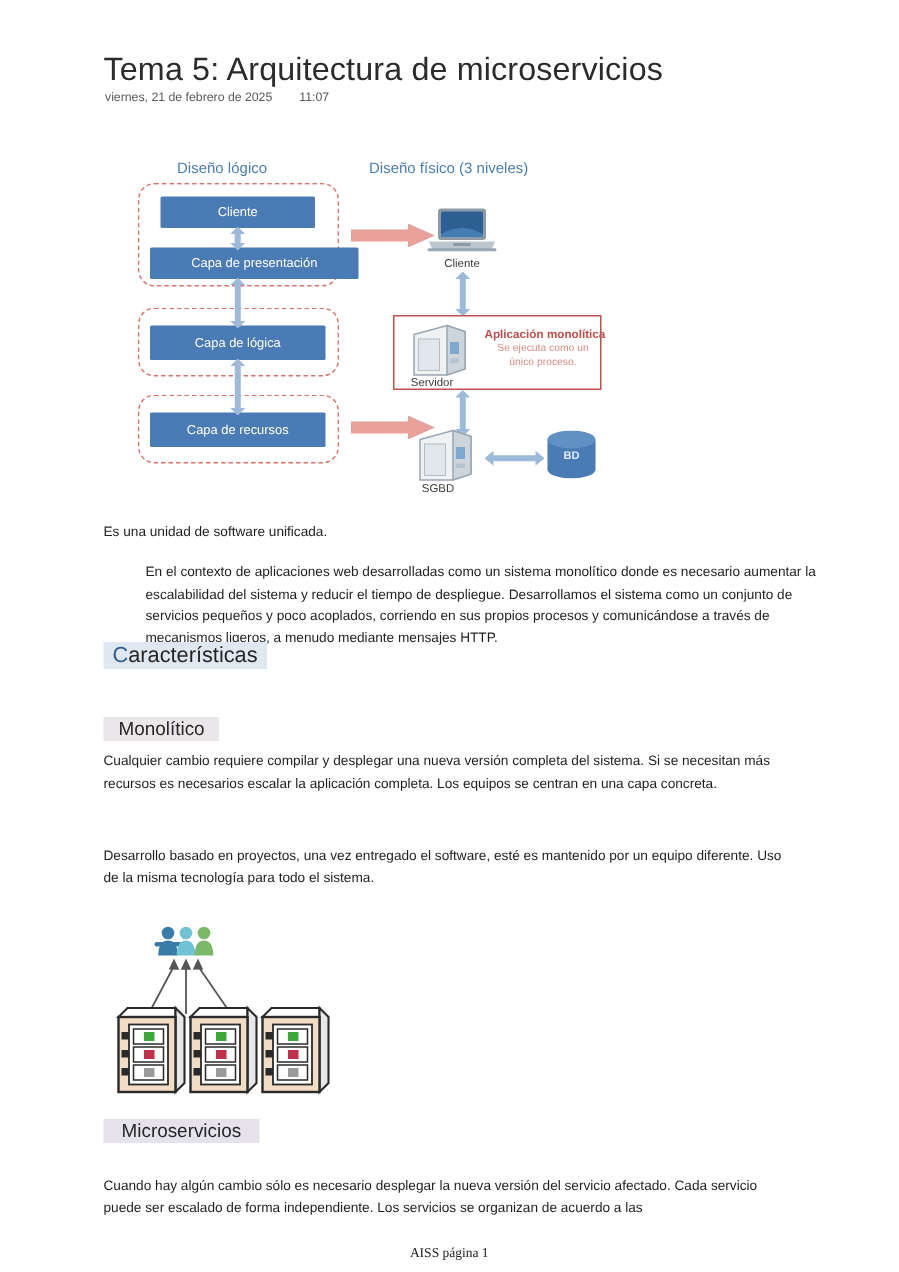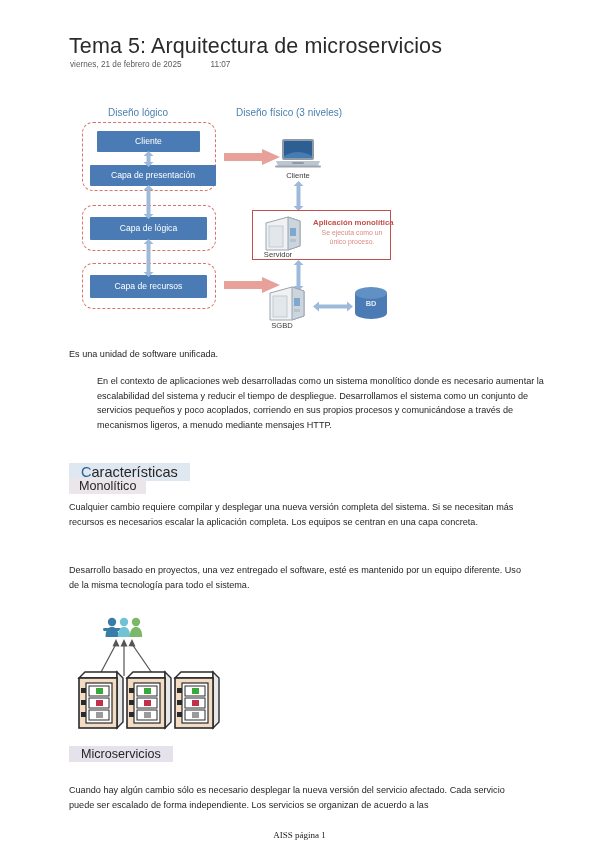--- a/index.html
+++ b/index.html
@@ -36,27 +36,27 @@
   .doc-datetime {
     position: absolute;
     left: 70px;
     top: 60px;
     font-size: 8.2px;
     color: #5a5a5a;
     white-space: nowrap;
   }
   .doc-datetime .time {
     display: inline-block;
-    margin-left: 29px;
+    margin-left: 18px;
   }
 
   
   .fig1 {
     position: absolute;
-    left: 76px;
+    left: 86px;
     top: 105px;
     width: 340px;
     height: 230px;
   }
   .fig-title {
     position: absolute;
     font-size: 10px;
     color: #4b7fae;
     white-space: nowrap;
   }
@@ -81,21 +81,21 @@
     font-size: 8.6px;
     display: flex;
     align-items: center;
     justify-content: center;
     border-radius: 1px;
     box-sizing: border-box;
     text-align: center;
     line-height: 1.1;
   }
   .blue-box.b-cliente  { left: 21px; top: 26px;  width: 103px; height: 21px; }
-  .blue-box.b-present  { left: 14px; top: 60px;  width: 126px; height: 21px; }
+  .blue-box.b-present  { left: 14px; top: 60px;  width: 139px; height: 21px; }
   .blue-box.b-logica   { left: 14px; top: 112px; width: 117px; height: 23px; }
   .blue-box.b-recursos { left: 14px; top: 170px; width: 117px; height: 23px; }
 
   
   .vv-arrow {
     position: absolute;
     width: 11px;
   }
   .vv-arrow.a1 { left: 67px; top: 46px; height: 16px; }
   .vv-arrow.a2 { left: 67px; top: 80px; height: 34px; }
@@ -183,24 +183,24 @@
 
   
   .heading {
     position: absolute;
     left: 69px;
     font-weight: 400;
     white-space: nowrap;
     color: #262626;
   }
   .h-caracteristicas {
-    top: 463px;
+    top: 428px;
     font-size: 14.5px;
     background: #dfe7f0;
-    padding: 1px 12px;
+    padding: 1px 6px;
   }
   .h-caracteristicas .drop {
     color: #2e5f8f;
   }
   .h-monolitico {
     top: 478px;
     font-size: 12.6px;
     background: #ebe6ea;
     padding: 1px 10px;
   }

